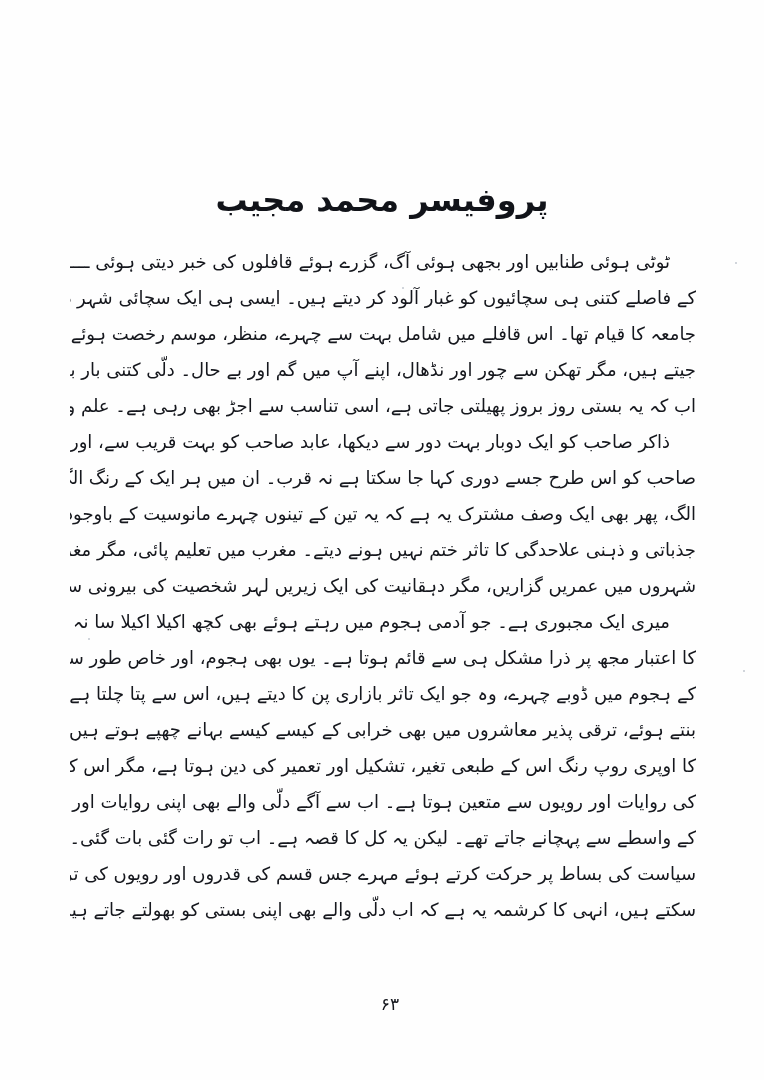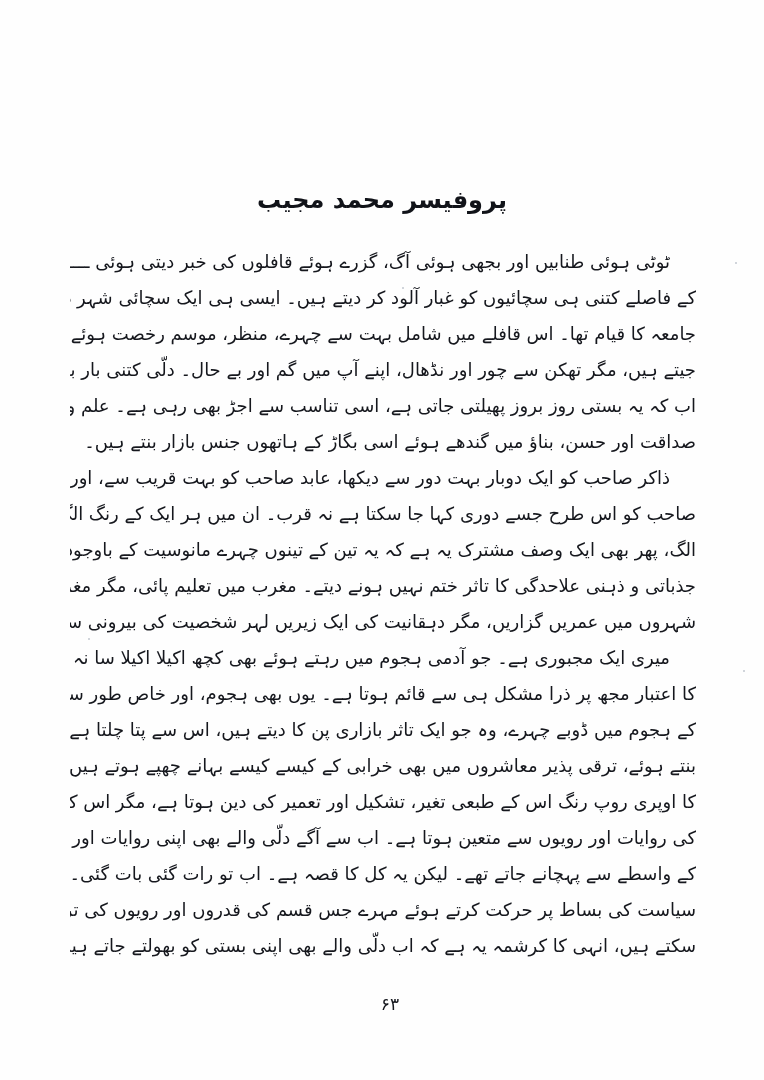--- a/index.html
+++ b/index.html
@@ -22,21 +22,21 @@
     }
     .title {
       position: absolute;
       top: 176px;
       left: 0;
       width: 764px;
       text-align: center;
       direction: rtl;
       font-family: "DejaVu Sans", sans-serif;
       font-weight: bold;
-      font-size: 24px;
+      font-size: 32px;
       line-height: 48px;
       color: #111319;
     }
     .body-text {
       position: absolute;
       top: 244px;
       left: 70px;
       width: 626px;
       direction: rtl;
       font-family: "DejaVu Sans", sans-serif;
@@ -85,21 +85,20 @@
   <div class="title">پروفیسر محمد مجیب</div>
 
   <div class="body-text">
 
     <div>
       <div class="line indent">ٹوٹی ہوئی طنابیں اور بجھی ہوئی آگ، گزرے ہوئے قافلوں کی خبر دیتی ہوئی ـــــــ وقت</div>
       <div class="line">کے فاصلے کتنی ہی سچائیوں کو غبار آلود کر دیتے ہیں۔ ایسی ہی ایک سچائی شہر دلّی کے ایک ویرانے میں</div>
       <div class="line">جامعہ کا قیام تھا۔ اس قافلے میں شامل بہت سے چہرے، منظر، موسم رخصت ہوئے۔ کچھ آج بھی</div>
       <div class="line">جیتے ہیں، مگر تھکن سے چور اور نڈھال، اپنے آپ میں گم اور بے حال۔ دلّی کتنی بار بسی اور اجڑی اور</div>
       <div class="line">اب کہ یہ بستی روز بروز پھیلتی جاتی ہے، اسی تناسب سے اجڑ بھی رہی ہے۔ علم و فن، دانش و حکمت،</div>
-      <div class="line last">صداقت اور حسن، بناؤ میں گندھے ہوئے اسی بگاڑ کے ہاتھوں جنس بازار بنتے ہیں۔</div>
     </div>
 
     <div>
       <div class="line indent">ذاکر صاحب کو ایک دوبار بہت دور سے دیکھا، عابد صاحب کو بہت قریب سے، اور مجیب</div>
       <div class="line">صاحب کو اس طرح جسے دوری کہا جا سکتا ہے نہ قرب۔ ان میں ہر ایک کے رنگ الگ، ڈھنگ</div>
       <div class="line">الگ، پھر بھی ایک وصف مشترک یہ ہے کہ یہ تین کے تینوں چہرے مانوسیت کے باوجود دوری اور</div>
       <div class="line">جذباتی و ذہنی علاحدگی کا تاثر ختم نہیں ہونے دیتے۔ مغرب میں تعلیم پائی، مگر مغرب کے نہ ہوئے۔</div>
       <div class="line last">شہروں میں عمریں گزاریں، مگر دہقانیت کی ایک زیریں لہر شخصیت کی بیرونی سطح سے جھانکتی رہی۔</div>
     </div>
 

